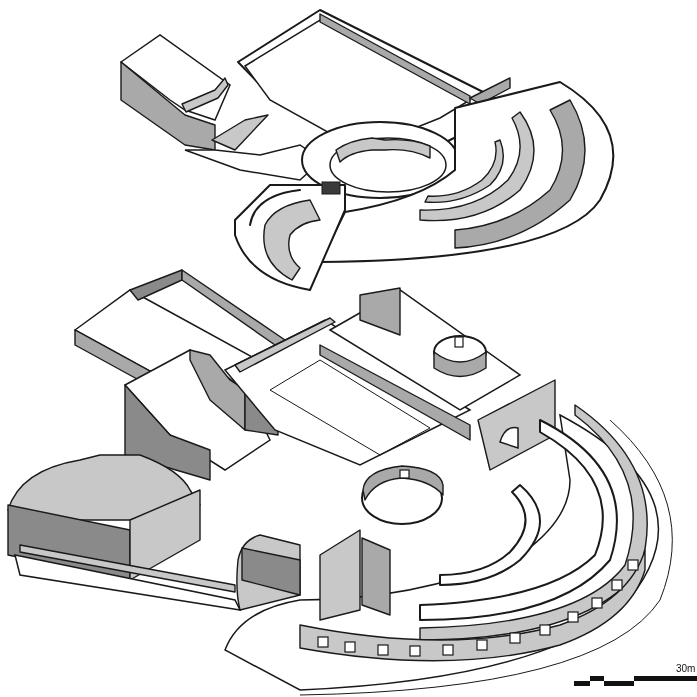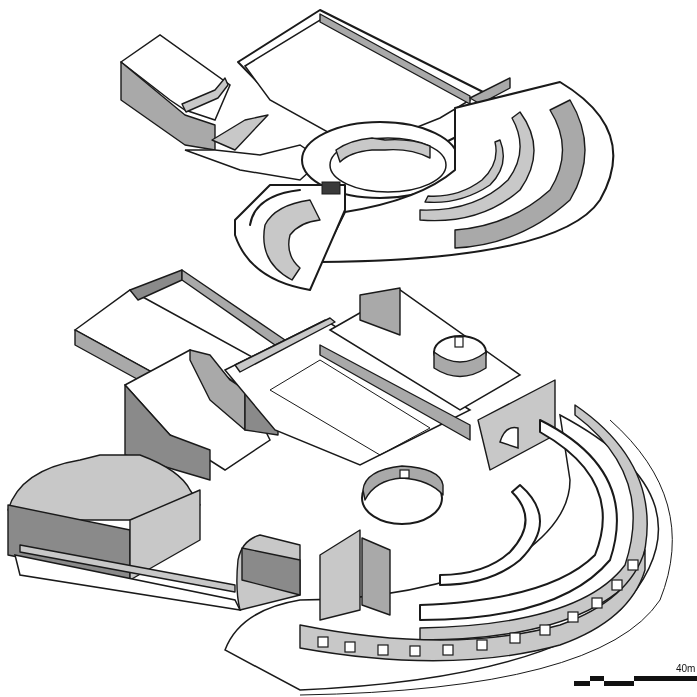--- a/index.html
+++ b/index.html
@@ -115,13 +115,13 @@
   </g>
 
   <g>
     <rect x="574" y="681" width="16" height="5" fill="#111"></rect>
     <rect x="590" y="676" width="14" height="5" fill="#111"></rect>
     <rect x="604" y="681" width="30" height="5" fill="#111"></rect>
     <rect x="634" y="676" width="63" height="5" fill="#111"></rect>
   </g>
 </svg>
 
-<div class="scale-label">40m</div>
+<div class="scale-label">30m</div>
 
 </body></html>

